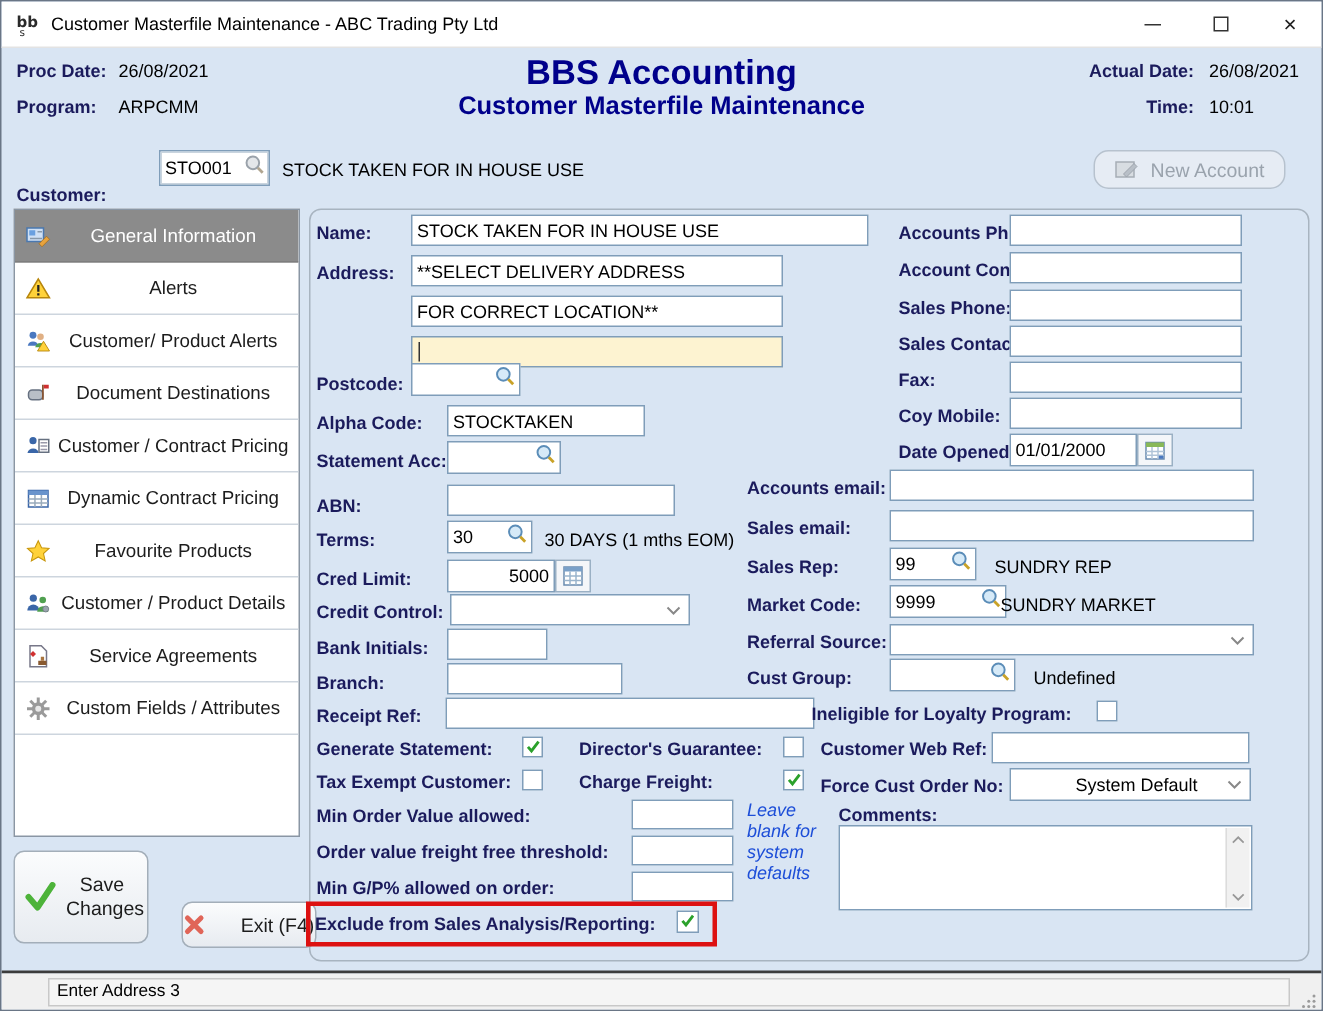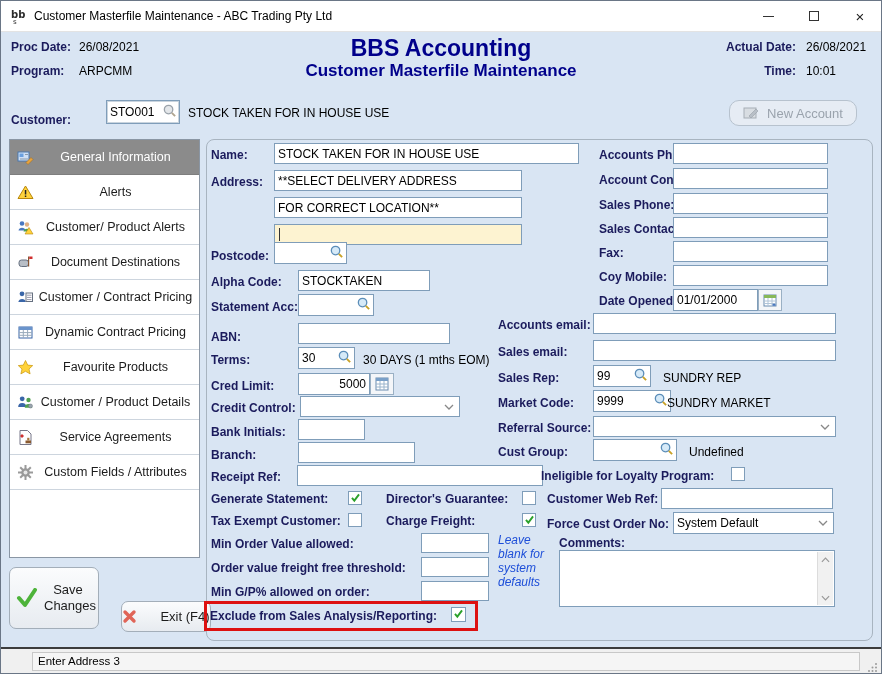--- a/index.html
+++ b/index.html
@@ -102,21 +102,21 @@
   <span class="val" style="left:78px;top:39px;">26/08/2021</span>
   <span class="lbl" style="left:10px;top:63px;">Program:</span>
   <span class="val" style="left:78px;top:63px;">ARPCMM</span>
   <div class="big-title" style="top:34px;font-size:23px;">BBS Accounting</div>
   <div class="big-title" style="top:60px;font-size:17px;">Customer Masterfile Maintenance</div>
   <span class="lbl" style="left:700px;top:39px;width:95px;text-align:right;">Actual Date:</span>
   <span class="val" style="left:805px;top:39px;">26/08/2021</span>
   <span class="lbl" style="left:700px;top:63px;width:95px;text-align:right;">Time:</span>
   <span class="val" style="left:805px;top:63px;">10:01</span>
 
-  <span class="lbl" style="left:10px;top:112px;text-align:center;">Customer:</span>
+  <span class="lbl" style="left:10px;top:122px;text-align:center;">Customer:</span>
   <div class="fldwrap" style="left:105px;top:99px;width:74px;height:24px;box-shadow:inset 0 0 0 1px #c9d4de;">
     <span class="fval">STO001</span>
     <span class="mag">
       <svg width="15" height="15" viewBox="0 0 16 16">
           <circle cx="7" cy="7" r="4.5" fill="#e4e7ea" stroke="#9aa2aa" stroke-width="1.4"></circle>
           <line x1="10.5" y1="10.5" x2="14" y2="14" stroke="#b0a590" stroke-width="2"></line>
         </svg>
     </span>
   </div>
   <span class="val" style="left:187px;top:105px;">STOCK TAKEN FOR IN HOUSE USE</span>
@@ -339,21 +339,21 @@
 
   <span class="lbl" style="left:210px;top:513px;">Tax Exempt Customer:</span>
   <div class="cb" style="left:347px;top:512px;"></div>
   <span class="lbl" style="left:385px;top:513px;">Charge Freight:</span>
   <div class="cb checked" style="left:521px;top:512px;">
       <svg viewBox="0 0 14 14">
         <path d="M2.5 7.5 l3 3.5 L11.5 3" fill="none" stroke="#2ba12b" stroke-width="2.4"></path>
       </svg>
     </div>
   <span class="lbl" style="left:546px;top:516px;">Force Cust Order No:</span>
-  <div class="dd" style="left:672px;top:511px;width:161px;height:22px;">
+  <div class="dd" style="left:672px;top:511px;width:161px;height:22px;padding-left:40px;">
     <span class="ddval">System Default</span>
     <svg class="chev" width="10" height="6" viewBox="0 0 10 6">
         <path d="M1 1 L5 5 L9 1" stroke="#888" stroke-width="1.3" fill="none"></path>
       </svg>
   </div>
 
   <span class="lbl" style="left:210px;top:536px;">Min Order Value allowed:</span>
   <input class="fld" style="left: 420px; top: 532px; width: 68px; height: 20px;" value="">
   <span class="lbl" style="left:210px;top:560px;">Order value freight free threshold:</span>
   <input class="fld" style="left: 420px; top: 556px; width: 68px; height: 20px;" value="">

